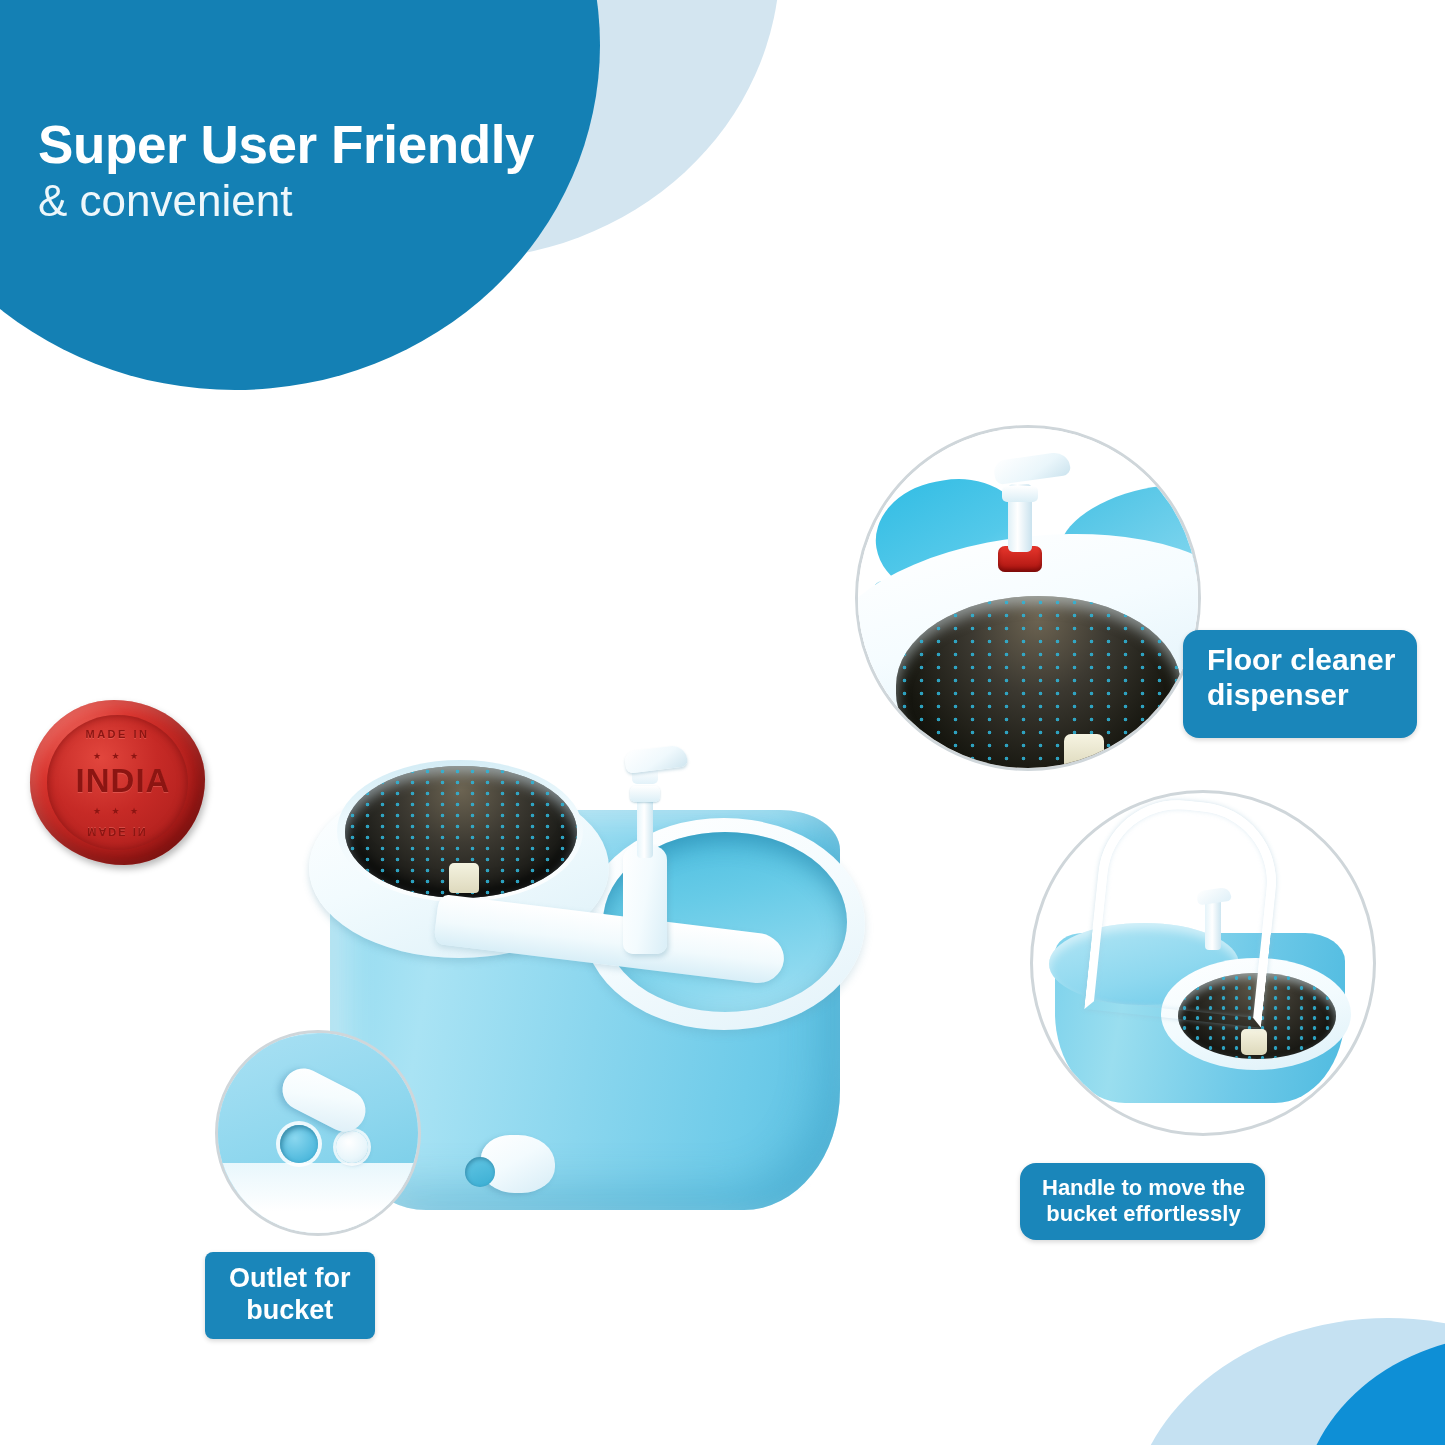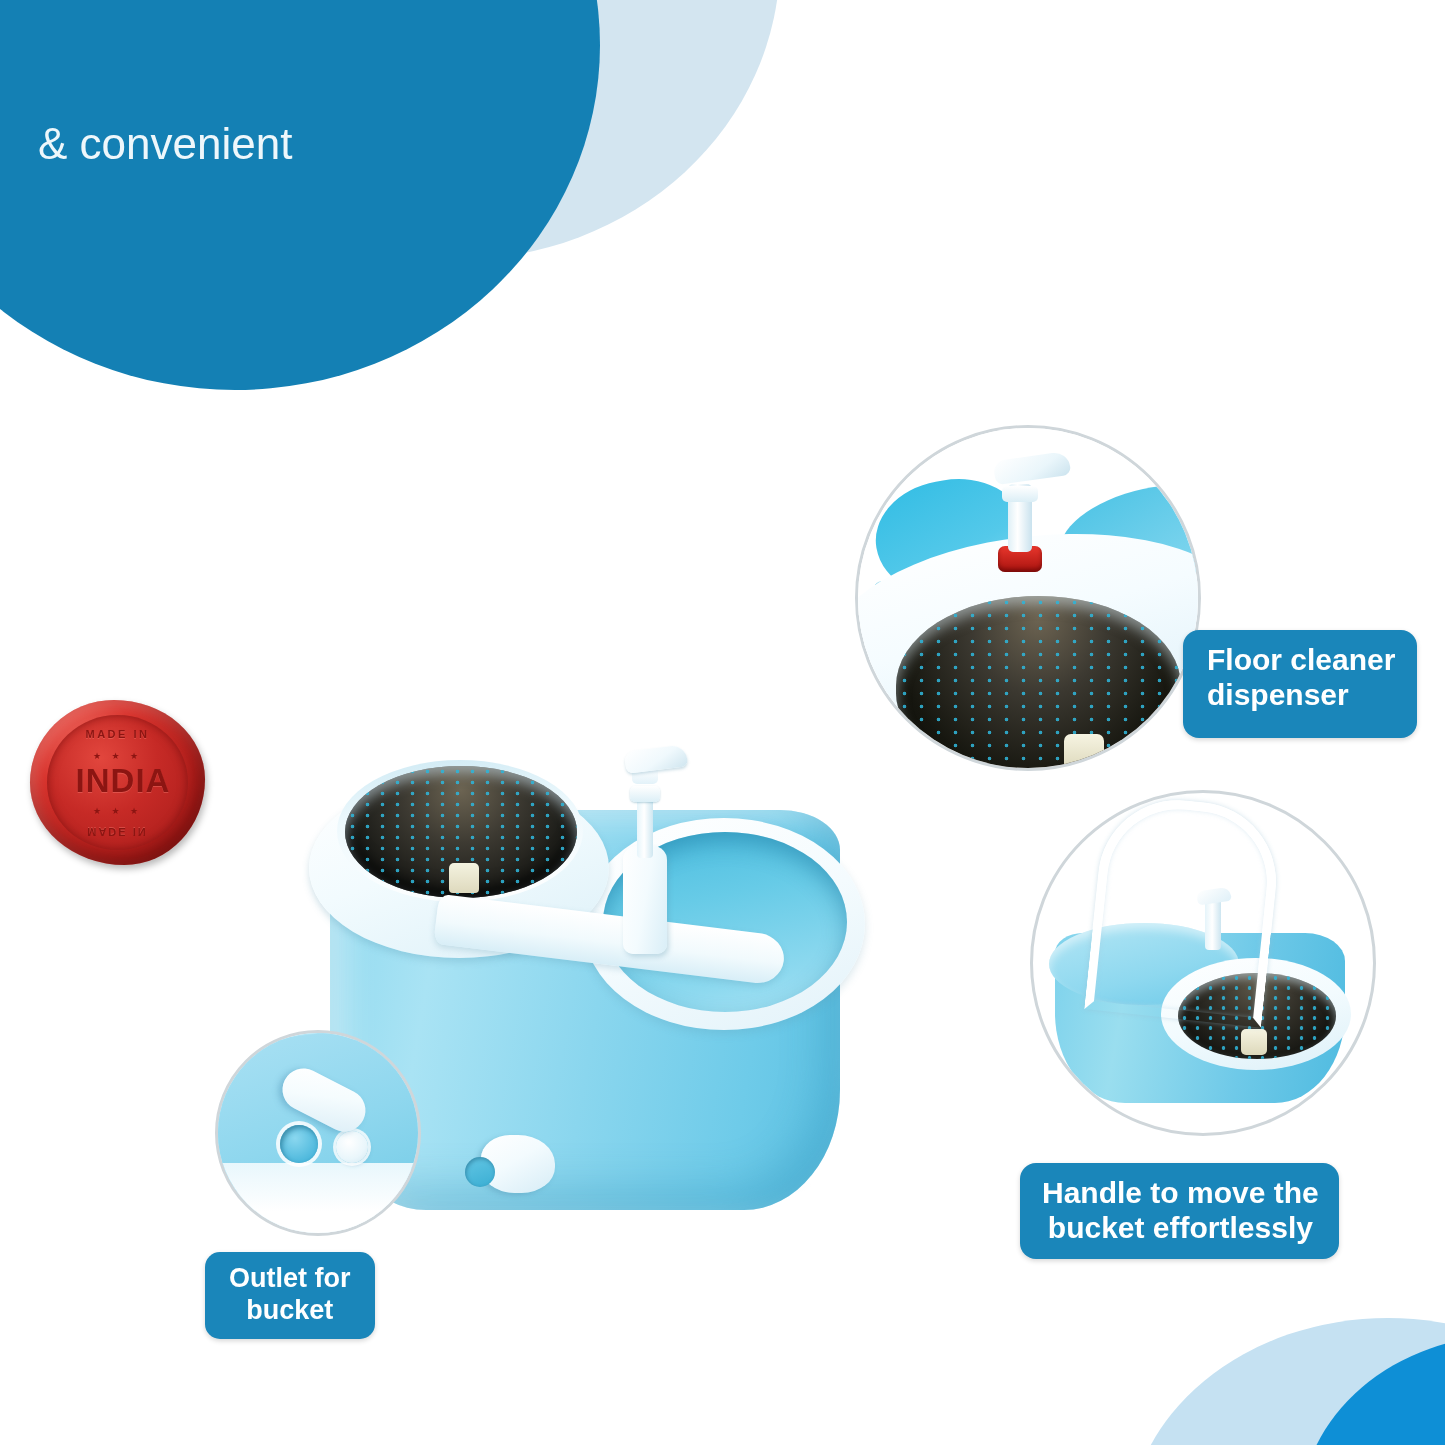--- a/index.html
+++ b/index.html
@@ -513,42 +513,43 @@
     left: 1183px;
     top: 630px;
     font-size: 30px;
     text-align: left;
     padding: 12px 22px 26px 24px;
     border-radius: 16px;
   }
   #label-handle {
     left: 1020px;
     top: 1163px;
-    font-size: 30px;
+    font-size: 22px;
     padding: 12px 20px 14px 22px;
     border-radius: 16px;
   }
   #label-outlet {
     left: 205px;
     top: 1252px;
     font-size: 27px;
     padding: 11px 24px 13px;
-    border-radius: 15px;
+    border-radius: 8px;
   }
   .label-line { display: block; white-space: nowrap; }
 </style>
 </head>
 <body>
 
 <div id="canvas">
 
   <div class="blob" id="header-blob-light"></div>
   <div class="blob" id="header-blob-main"></div>
 
   <div id="headline">
+    <div id="headline-primary">Super User Friendly</div>
     <div id="headline-secondary">&amp; convenient</div>
   </div>
 
   <div id="seal">
     <div class="seal-wax">
       <div class="seal-inner">
         <div class="seal-text seal-made-in">MADE IN</div>
         <div class="seal-stars top">★ ★ ★</div>
         <div class="seal-text seal-india">INDIA</div>
         <div class="seal-stars bot">★ ★ ★</div>

